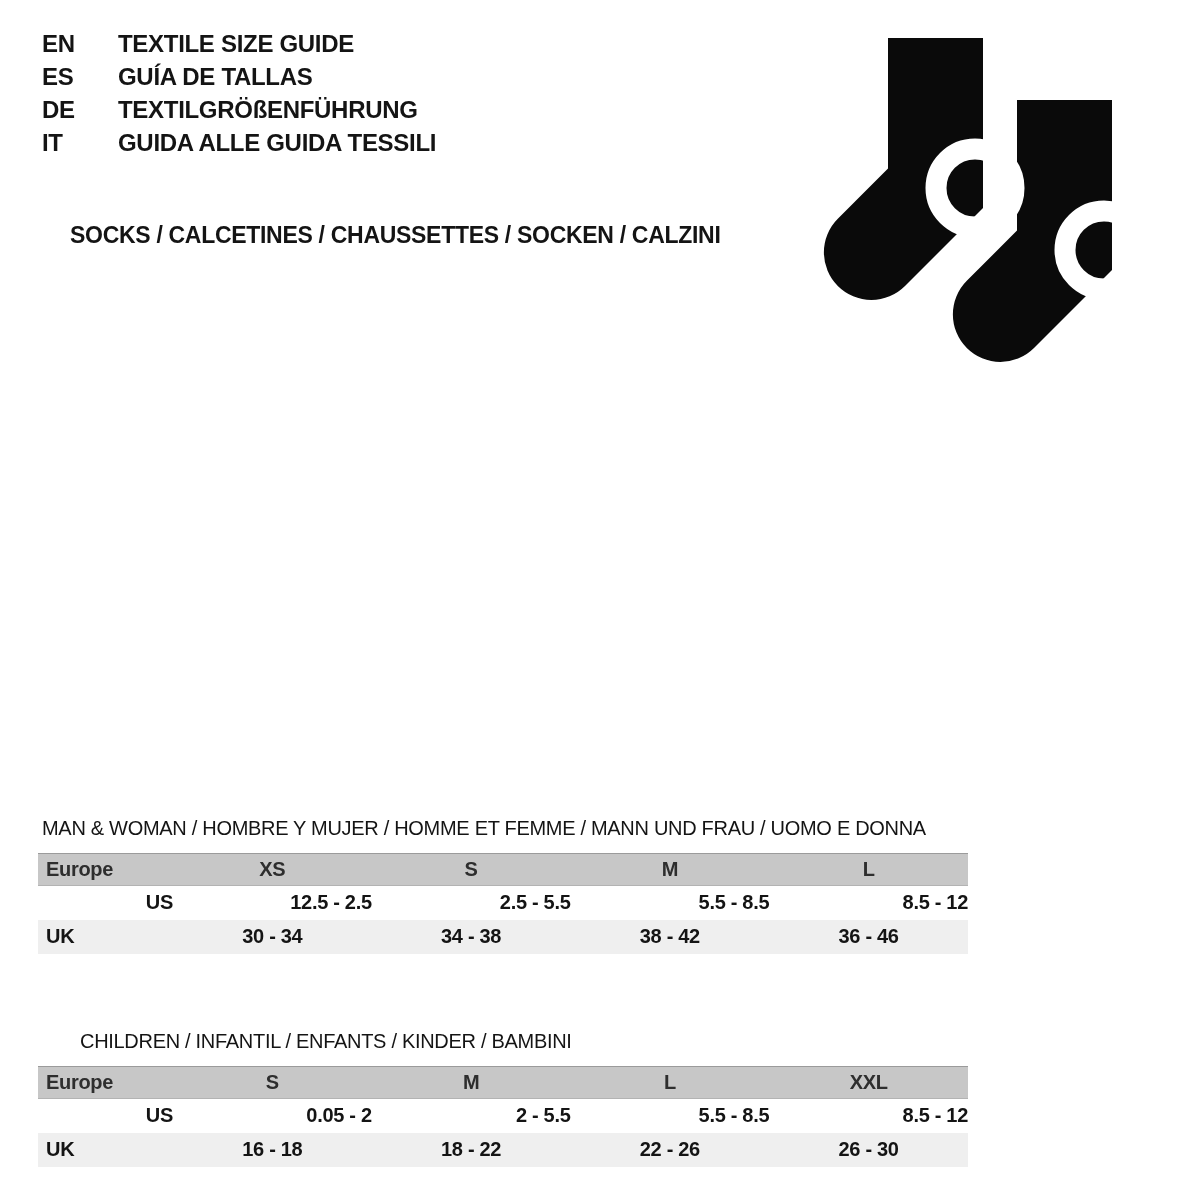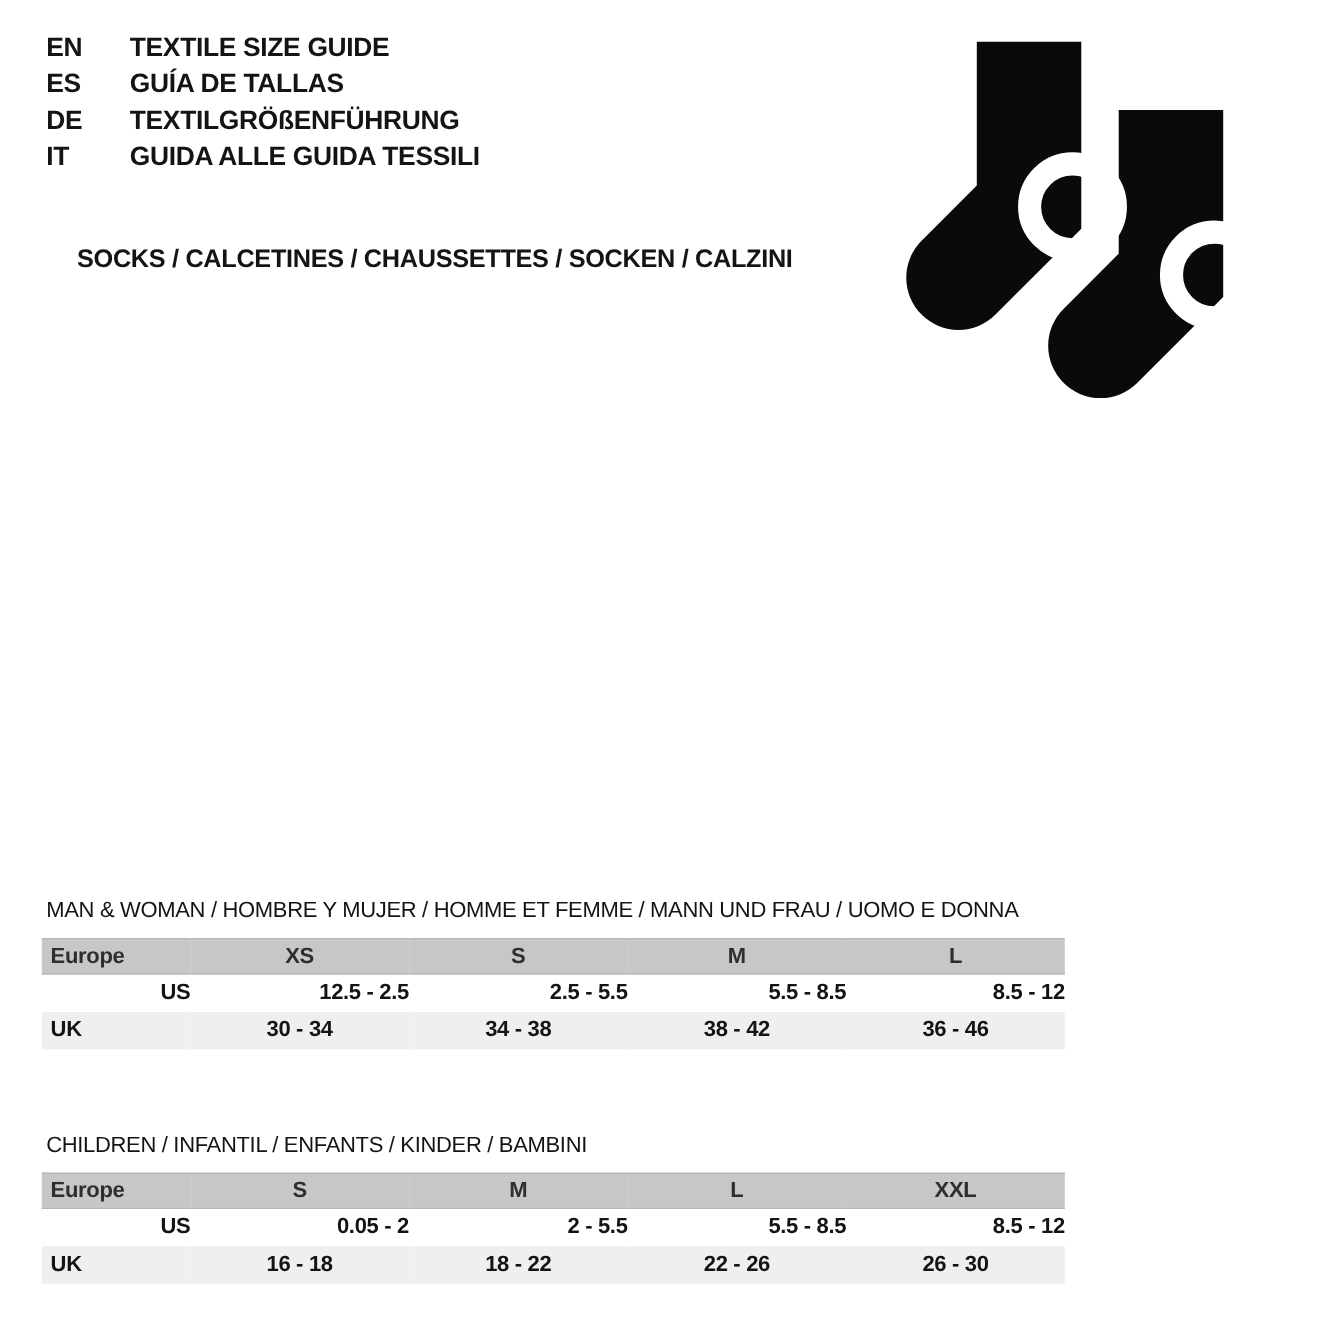--- a/index.html
+++ b/index.html
@@ -34,21 +34,21 @@
     margin-left: 28px;
   }
   .socks-icon { position: absolute; left: 815px; top: 30px; width: 305px; height: 335px; }
   .table-title {
     position: absolute; left: 42px;
     font-size: 20px; font-weight: 400; letter-spacing: -0.3px;
     white-space: nowrap;
     text-align: center;
   }
   .title-adults { top: 817px; }
-  .title-children { top: 1030px; }
+  .title-children { top: 1030px; margin-left: 38px; }
   table.size-table {
     position: absolute; left: 38px; width: 930px;
     border-collapse: collapse; table-layout: fixed;
     font-size: 20px; letter-spacing: -0.3px;
   }
   .table-adults { top: 853px; }
   .table-children { top: 1066px; }
   col.col-region { width: 135px; }
   td { padding: 0; text-align: center; font-weight: 700; }
   td:first-child { text-align: left; padding-left: 8px; }

